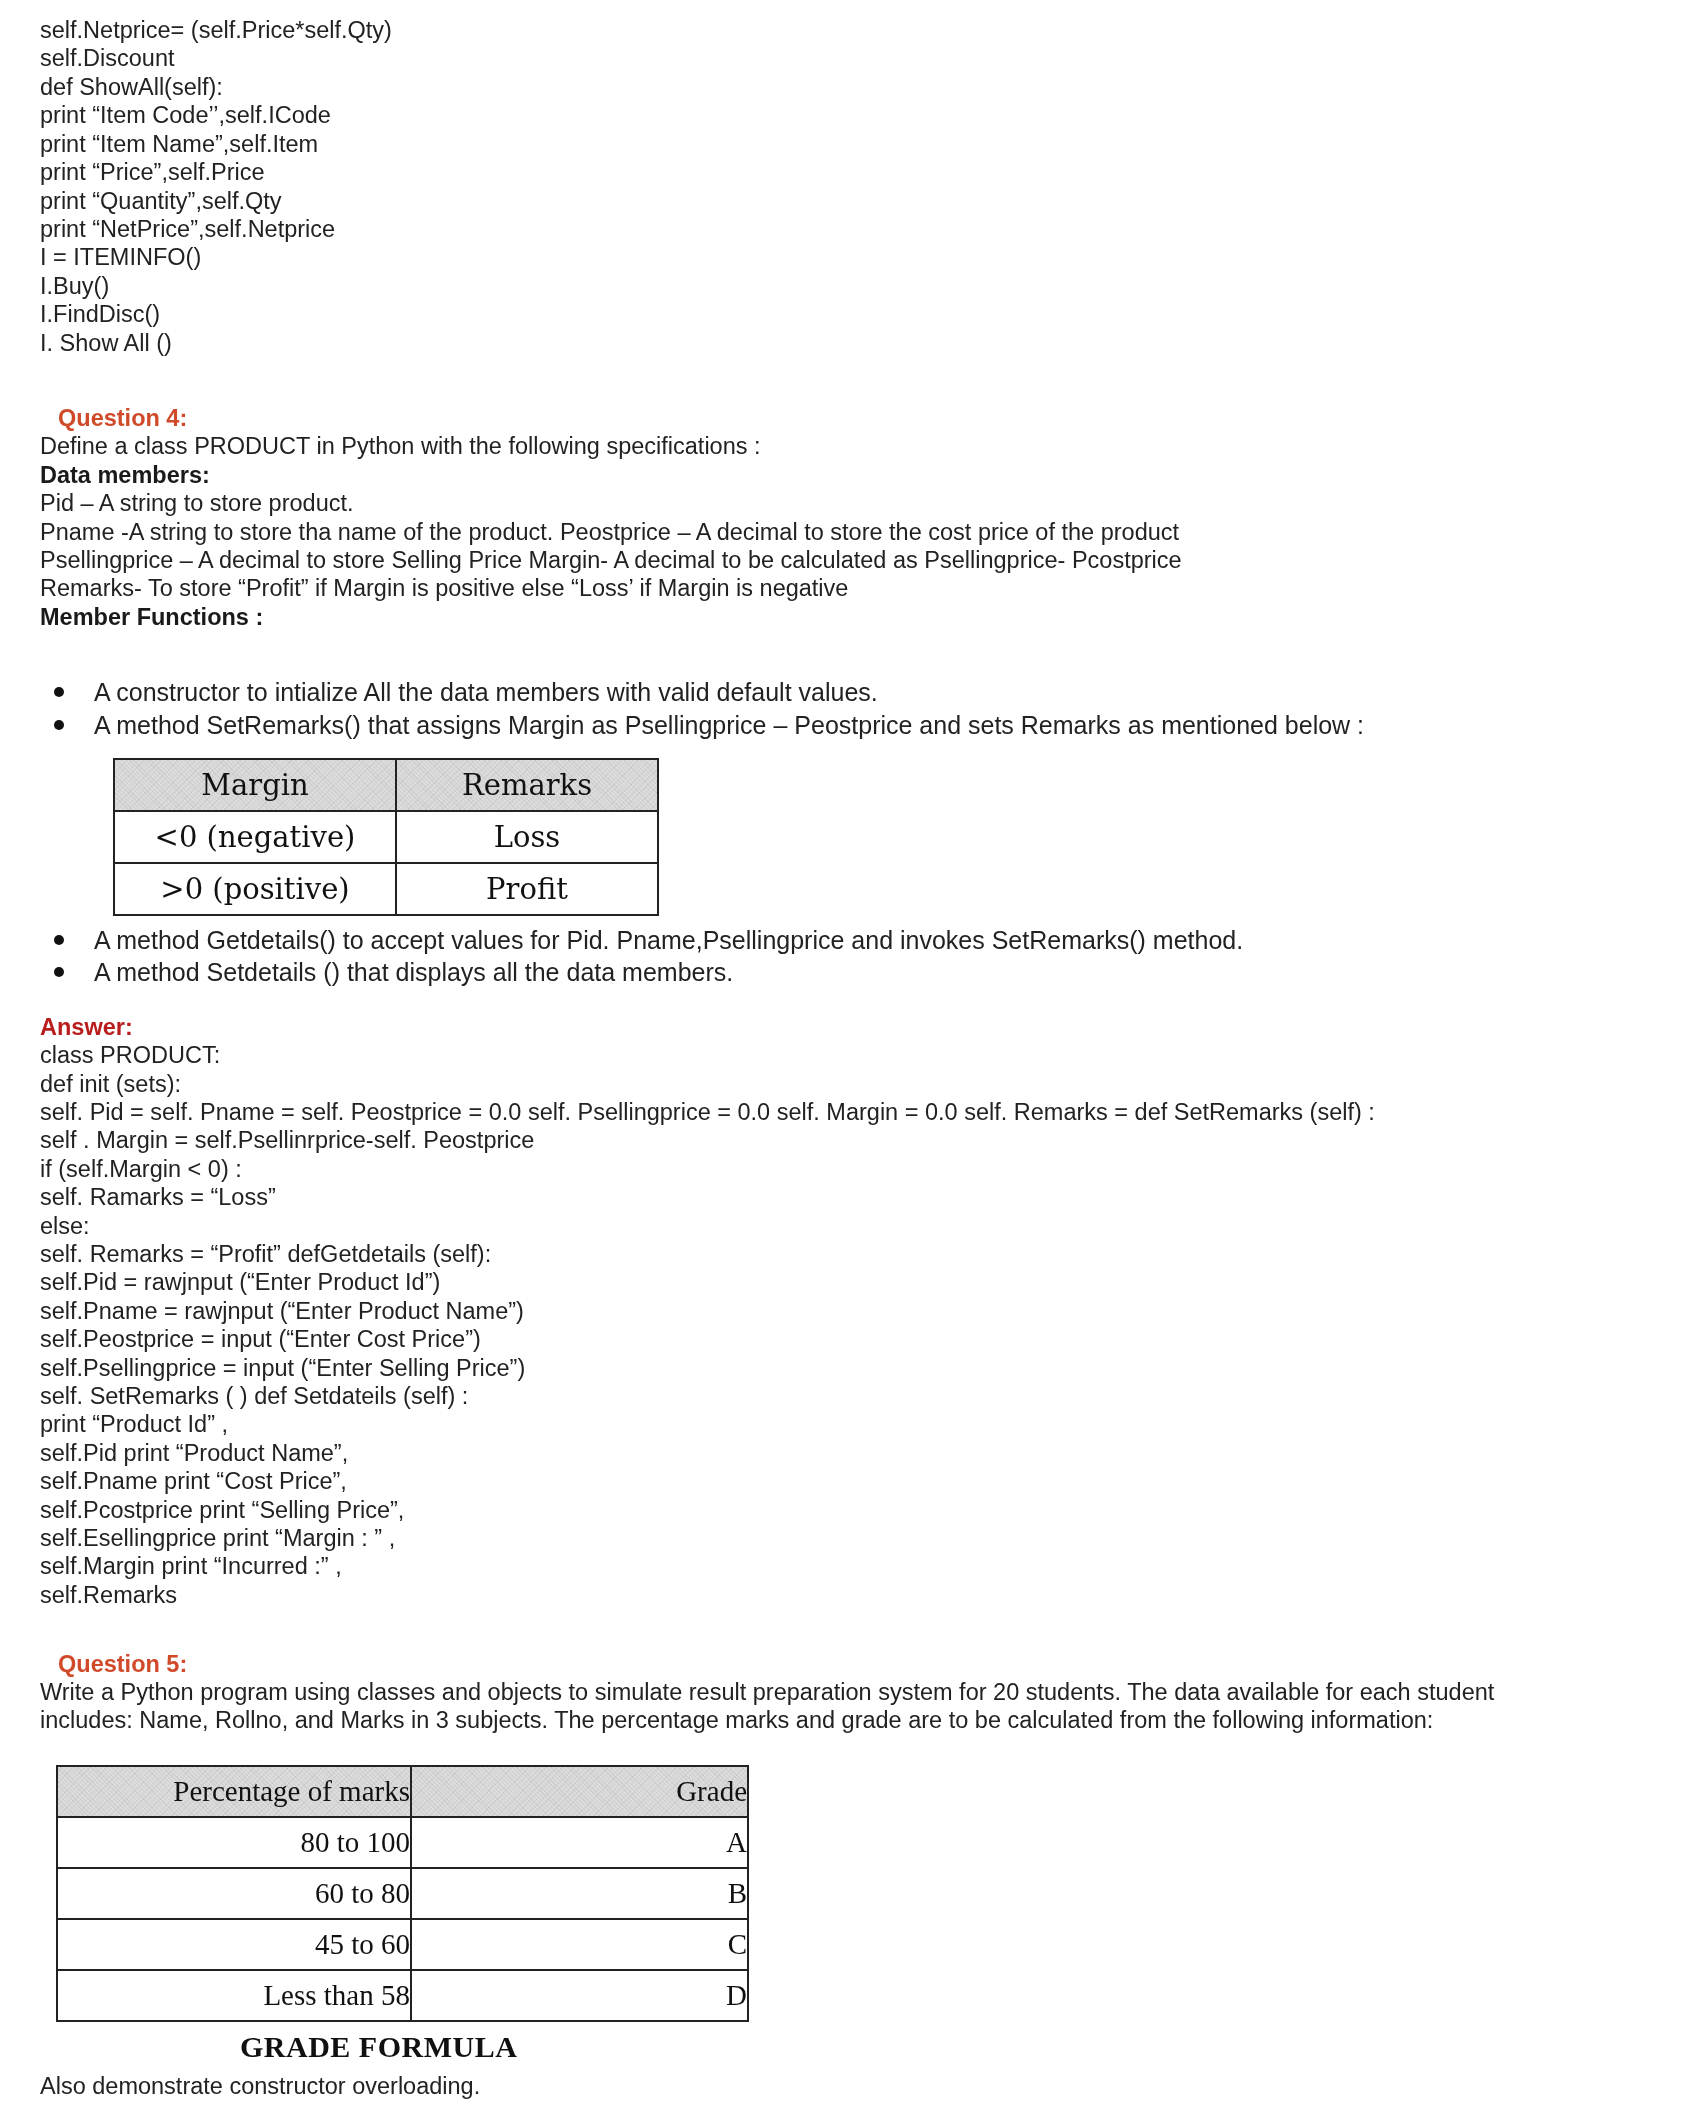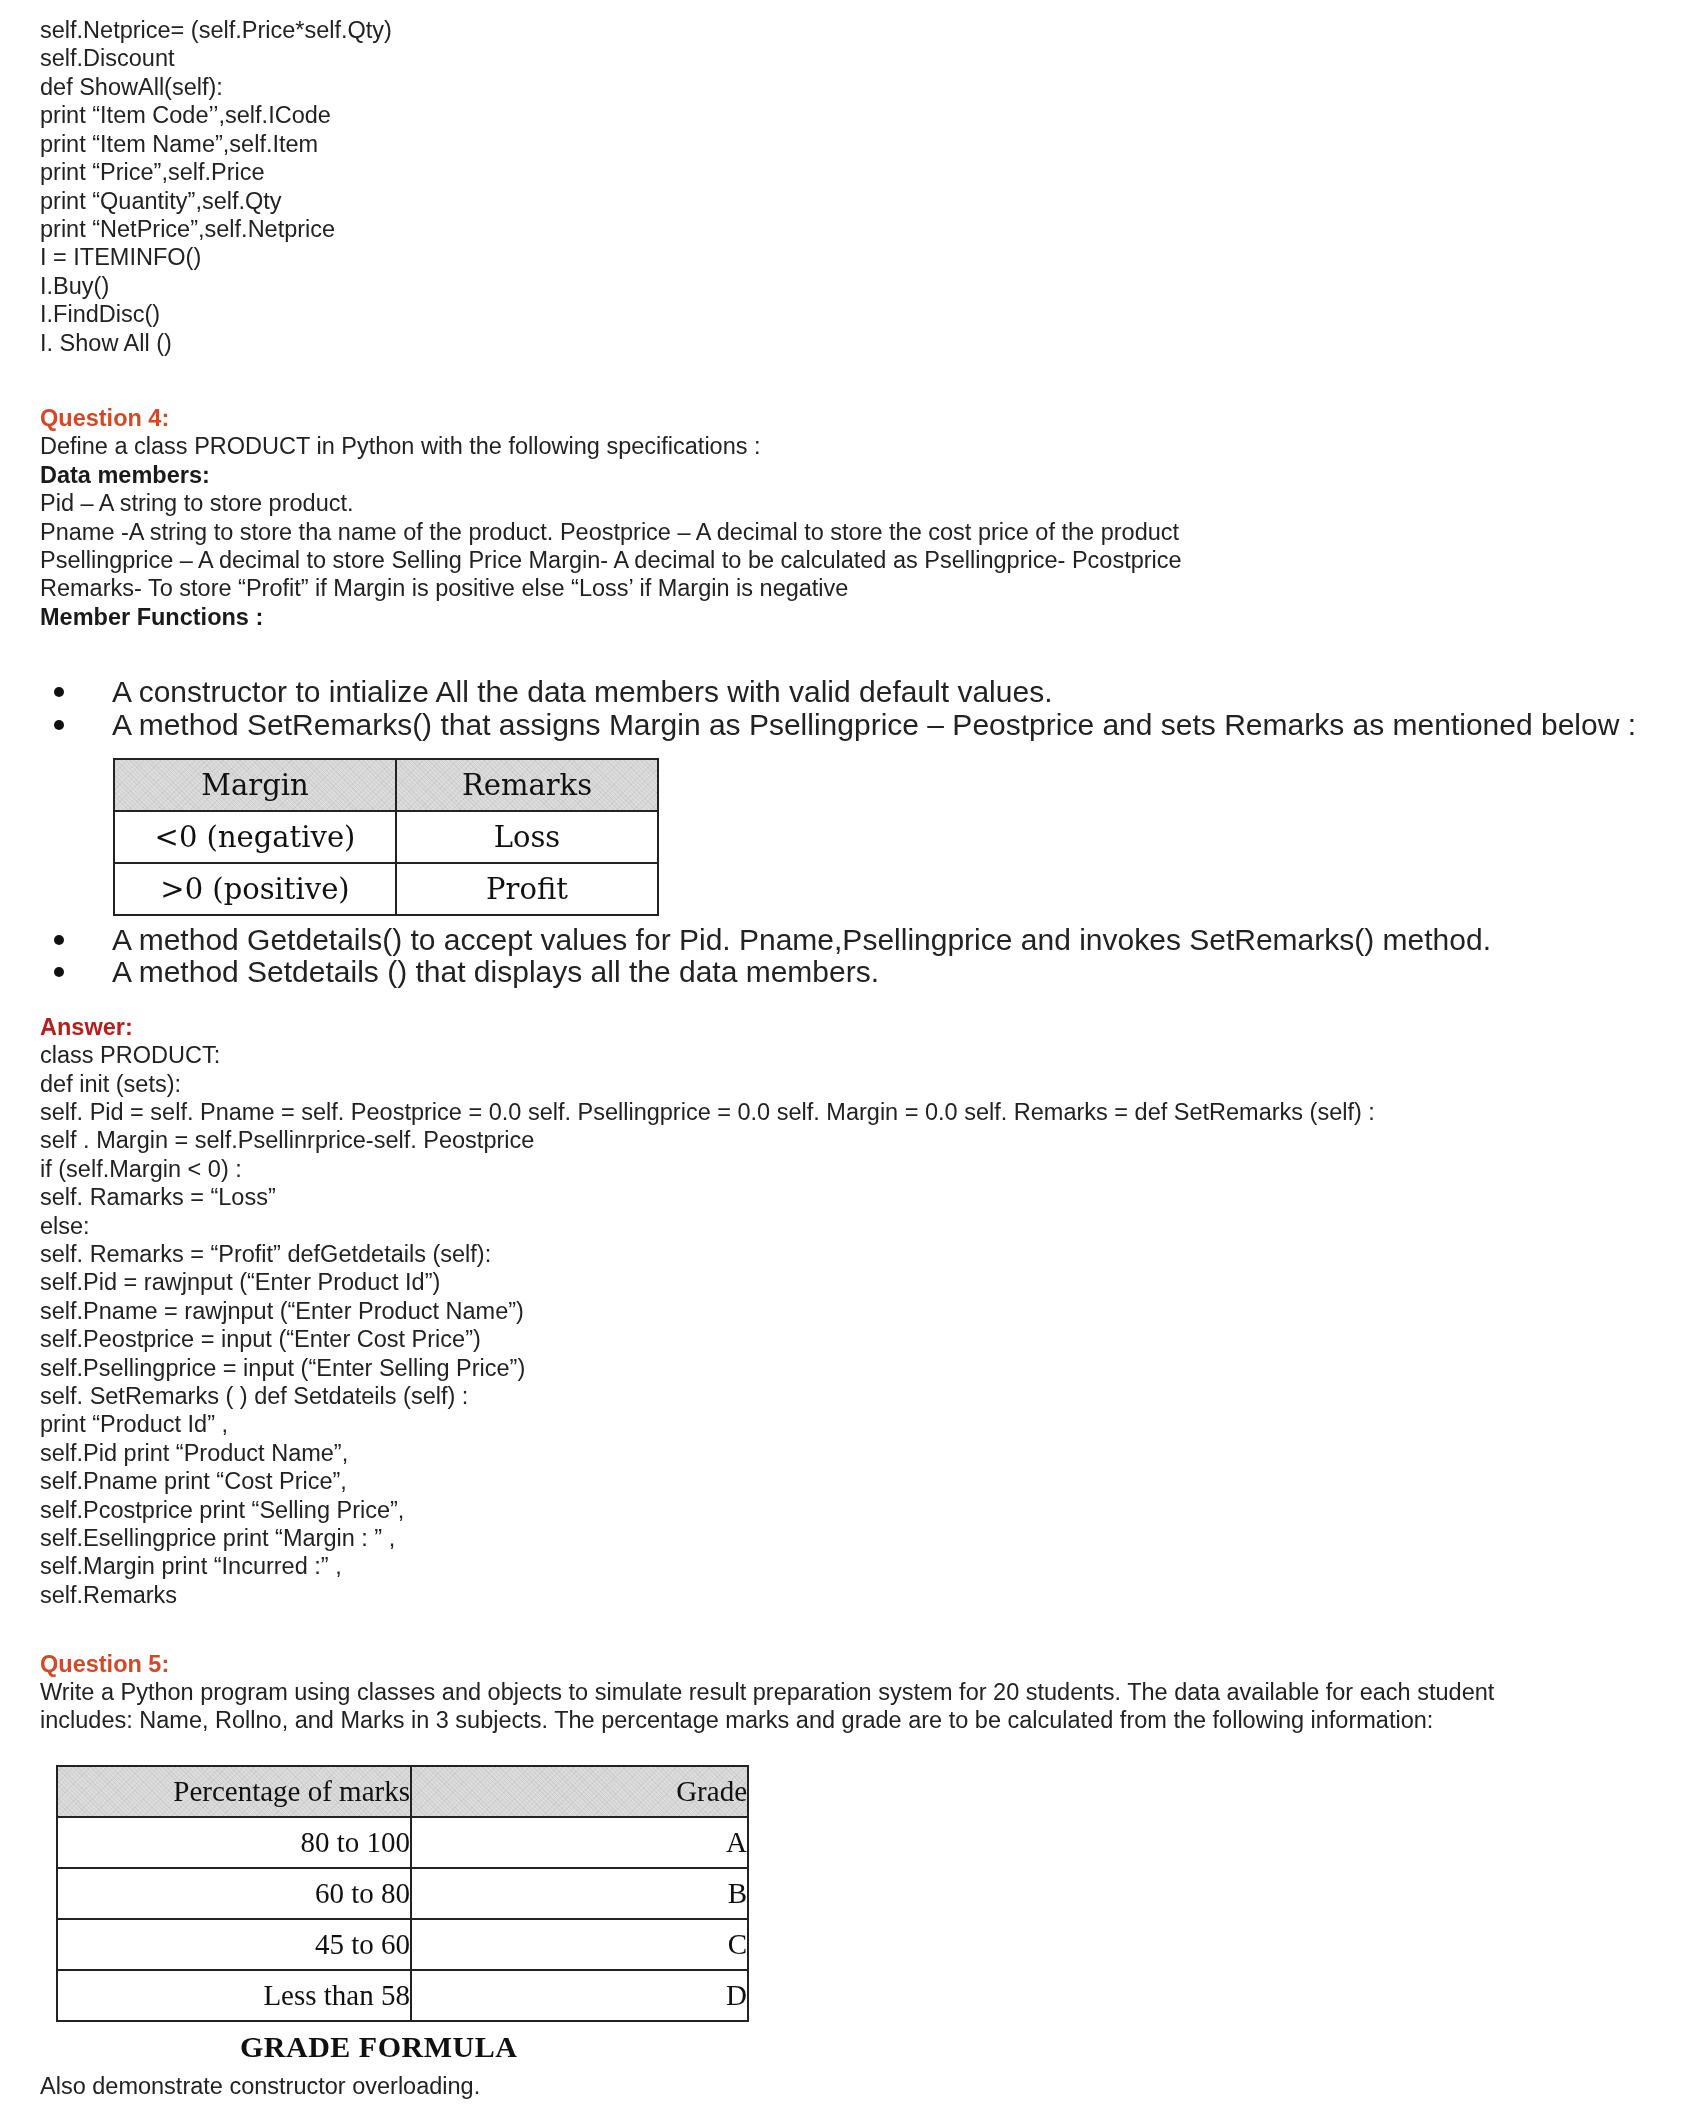--- a/index.html
+++ b/index.html
@@ -1,24 +1,24 @@
 <!DOCTYPE html>
 <html><head>
 <meta charset="utf-8">
 <style>
   html, body { margin: 0; padding: 0; background: #ffffff; }
   body { width: 1700px; height: 2112px; position: relative; overflow: hidden;
          font-family: "Liberation Sans", sans-serif; color: #222222; }
   .line { position: absolute; left: 40px; font-size: 23.5px; line-height: 28px; white-space: nowrap; text-align: right; }
-  .heading-q { color: #d04a2a; font-weight: bold; }
+  .heading-q { color: #d04a2a; font-weight: bold; margin-left: 18px; }
   .heading-a { color: #b91c1c; font-weight: bold; }
   .bold { font-weight: bold; color: #1a1a1a; }
   .bullet { position: absolute; left: 52px; width: 14px; height: 14px; font-size: 23.5px; line-height: 28px; }
   .bullet::before { content: ""; position: absolute; left: 2px; top: 9px; width: 10px; height: 10px; border-radius: 50%; background: #111; }
-  .bullet-text { position: absolute; left: 112px; font-size: 30px; line-height: 28px; white-space: nowrap; }
+  .bullet-text { position: absolute; left: 94px; font-size: 25px; line-height: 28px; white-space: nowrap; }
   table.scan { position: absolute; border-collapse: collapse; font-family: "DejaVu Serif", "Liberation Serif", serif; color: #111; }
   table.scan td, table.scan th { border: 2px solid #222; text-align: center; font-weight: normal; padding: 0; }
   table.scan th { background-color: #dcdcdc;
     background-image: repeating-linear-gradient(45deg, rgba(0,0,0,0.05) 0 1px, transparent 1px 3px),
                       repeating-linear-gradient(-45deg, rgba(0,0,0,0.04) 0 1px, transparent 1px 4px); }
   #margin-table { left: 113px; top: 758px; width: 546px; font-size: 29px; }
   #margin-table th, #margin-table td { height: 50px; }
   #margin-table .c1 { width: 280px; }
   #grade-table { left: 56px; top: 1765px; width: 693px; font-size: 29px; font-family: "Liberation Serif", serif; }
   #grade-table th, #grade-table td { height: 49px; text-align: right; }

